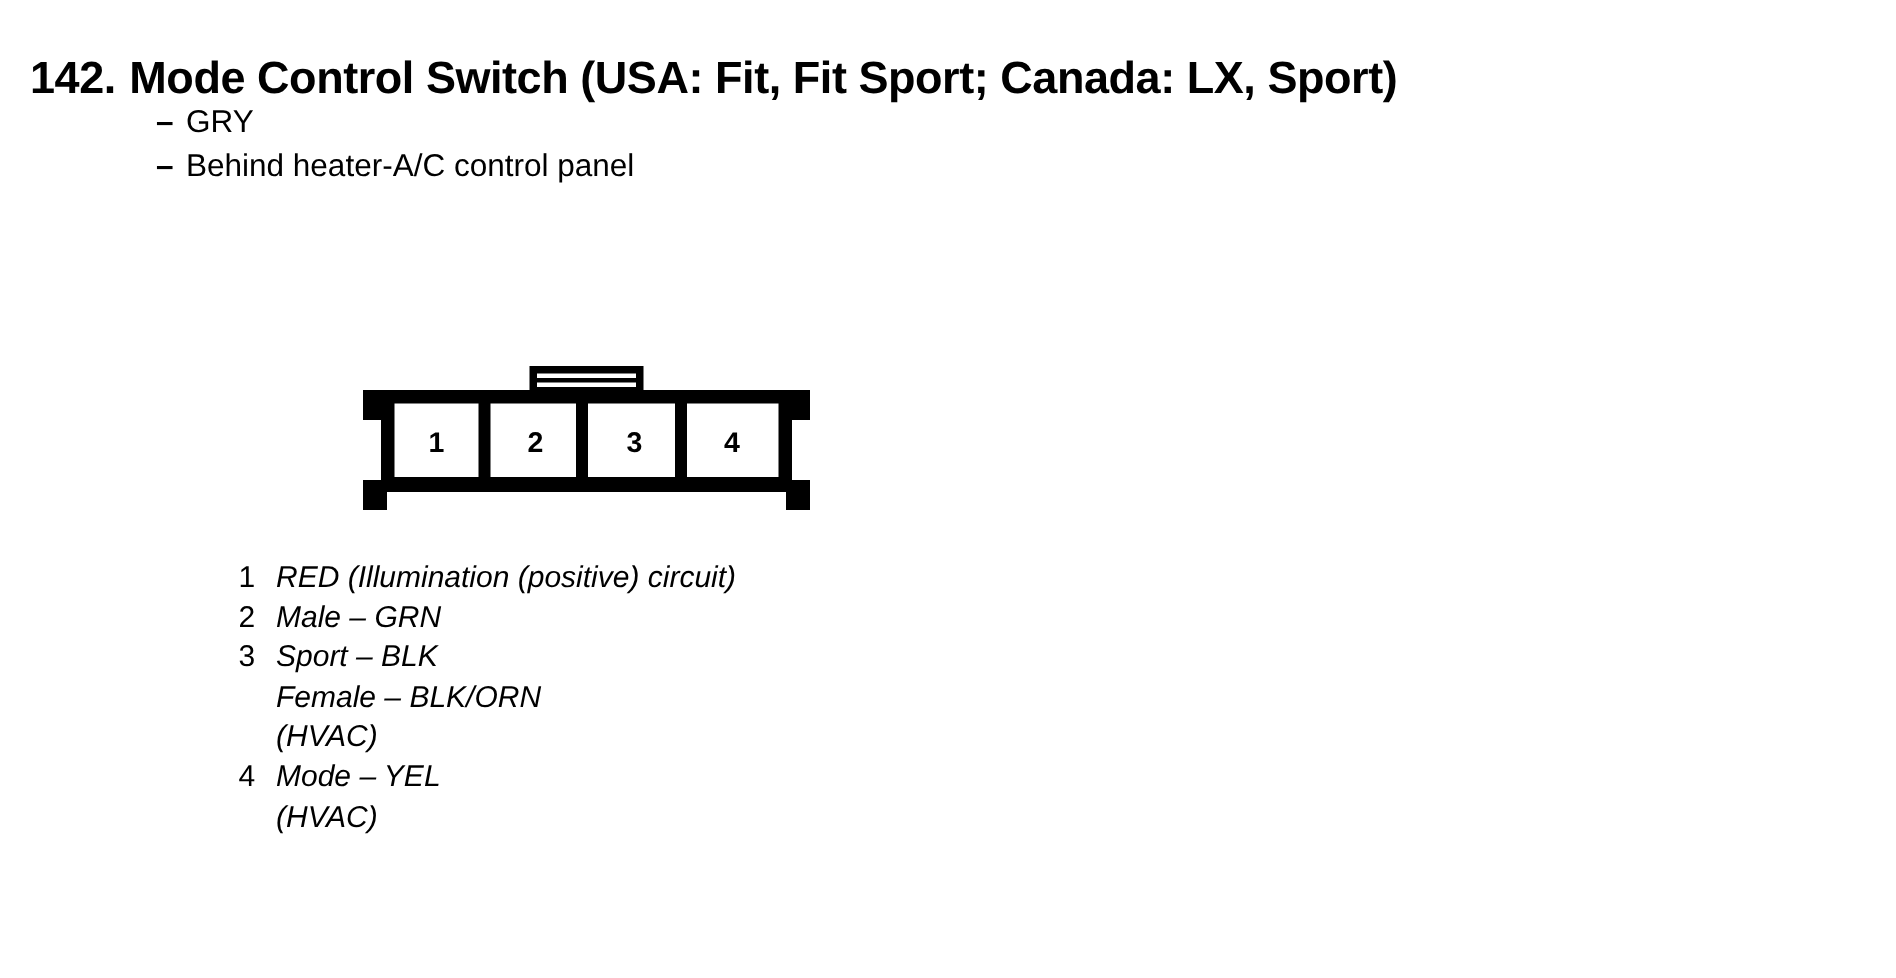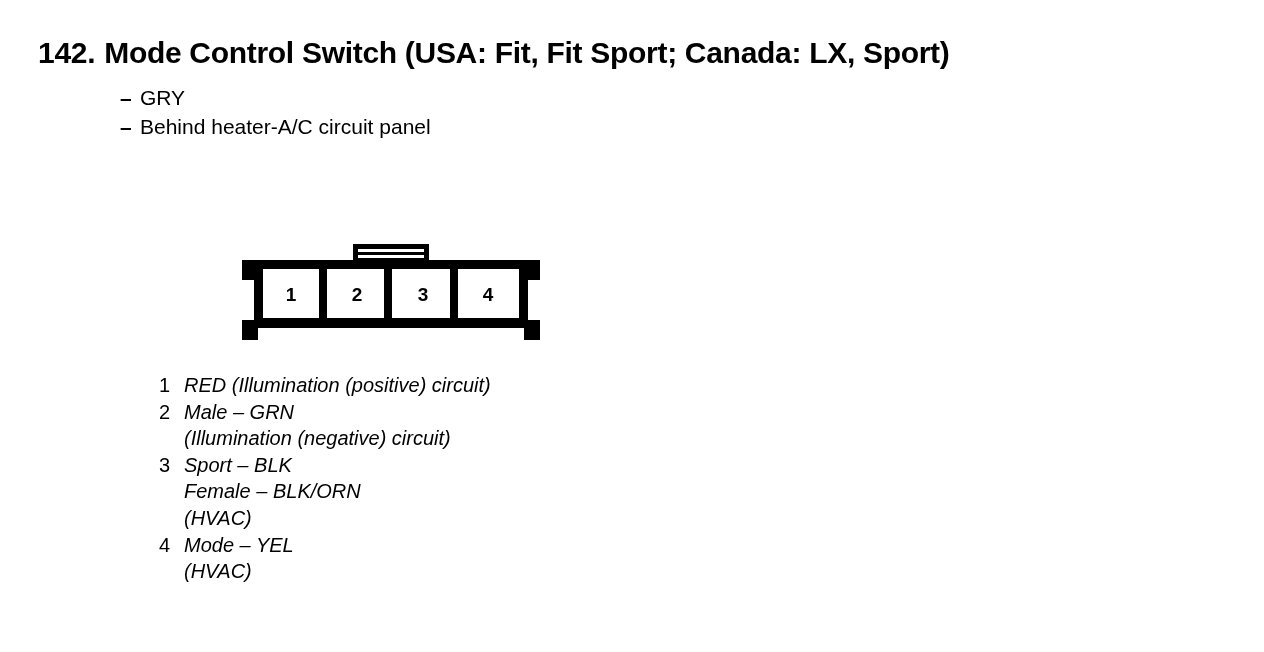--- a/index.html
+++ b/index.html
@@ -23,30 +23,29 @@
     left: 20px;
     top: 14px;
     font-size: 30px;
     font-weight: bold;
     letter-spacing: -0.3px;
     white-space: nowrap;
     line-height: 38px;
   }
   .page-title .title-number {
     margin-right: 9px;
-    margin-left: 18px;
   }
 
   
   .note-list {
     position: absolute;
     left: 104px;
     top: 67px;
     list-style: none;
-    margin: 16px;
+    margin: 0;
     padding: 0;
     font-size: 21px;
     line-height: 29px;
   }
   .note-item {
     white-space: nowrap;
     display: block;
   }
   .note-dash {
     display: inline-block;
@@ -103,21 +102,21 @@
 
 <h1 class="page-title">
   <span class="title-number">142.</span><span>Mode Control Switch (USA: Fit, Fit Sport; Canada: LX, Sport)</span>
 </h1>
 
 <ul class="note-list">
   <li class="note-item">
     <span class="note-dash">–</span><span>GRY</span>
   </li>
   <li class="note-item">
-    <span class="note-dash">–</span><span>Behind heater-A/C circuit panel</span>
+    <span class="note-dash">–</span><span>Behind heater-A/C control panel</span>
   </li>
 </ul>
 
 <figure class="connector-figure">
   <svg width="310" height="116" viewBox="0 0 310 116" xmlns="http://www.w3.org/2000/svg">
 
     <g>
       <rect x="117" y="8" width="76" height="20" fill="#000000"></rect>
       <rect x="122" y="13" width="66" height="3" fill="#ffffff"></rect>
       <rect x="122" y="19" width="66" height="3" fill="#ffffff"></rect>
@@ -179,21 +178,20 @@
     <span class="legend-index">1</span>
     <span class="legend-lines">
       <span class="legend-line">RED (Illumination (positive) circuit)</span>
     </span>
   </div>
 
   <div class="legend-entry">
     <span class="legend-index">2</span>
     <span class="legend-lines">
       <span class="legend-line">Male – GRN</span>
-      <span class="legend-line">(Illumination (negative) circuit)</span>
     </span>
   </div>
 
   <div class="legend-entry">
     <span class="legend-index">3</span>
     <span class="legend-lines">
       <span class="legend-line">Sport – BLK</span>
       <span class="legend-line">Female – BLK/ORN</span>
       <span class="legend-line">(HVAC)</span>
     </span>

